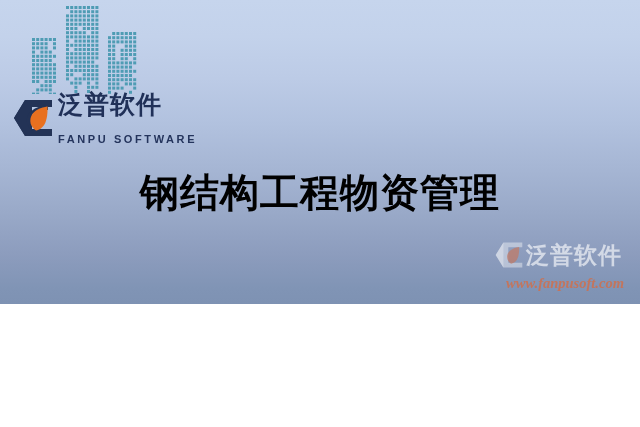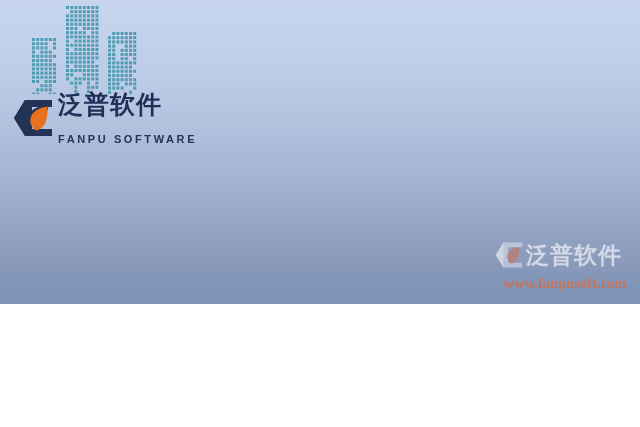--- a/index.html
+++ b/index.html
@@ -127,20 +127,21 @@
   #wm-url {
     margin-top: 1px;
     font-size: 14.5px;
     font-weight: bold;
     color: rgba(214,108,66,0.78);
     letter-spacing: 0px;
     font-family: "Liberation Serif", "DejaVu Serif", serif;
     white-space: nowrap;
     text-align: center;
     width: 142px;
+    font-style: italic;
   }
 </style>
 </head>
 <body>
 
 <div id="slide">
 
   <div id="city">
     <svg width="110" height="92" viewBox="0 0 110 92" xmlns="http://www.w3.org/2000/svg" aria-hidden="true">
       <g id="city-cells" fill="#4f9cb4">
@@ -501,20 +502,21 @@
       <path d="M35.5 8.5 C35.5 8.5 20.5 10 18.5 20.5 C17 28.5 24 32.5 24 32.5 C31 31 36 25 35.5 8.5 Z" fill="#e8701f"></path>
       <path d="M2 20 L13 2 L13 38 Z" fill="#233356"></path>
     </svg>
     <div id="brand-text">
       <div id="brand-cn">泛普软件</div>
       <div id="brand-en">FANPU SOFTWARE</div>
     </div>
   </div>
 
   <div id="headline">
+    <span class="hl">钢结构工程物资管理</span>
   </div>
 
   <div id="watermark">
     <div id="wm-row">
       <svg id="wm-mark" viewBox="0 0 42 40" xmlns="http://www.w3.org/2000/svg">
         <path d="M13 2 L40 2 L40 9 L20 9 L20 31 L40 31 L40 38 L13 38 L2 20 Z" fill="rgba(255,255,255,0.55)"></path>
         <path d="M35.5 8.5 C35.5 8.5 20.5 10 18.5 20.5 C17 28.5 24 32.5 24 32.5 C31 31 36 25 35.5 8.5 Z" fill="rgba(214,108,66,0.72)"></path>
         <path d="M2 20 L13 2 L13 38 Z" fill="rgba(255,255,255,0.55)"></path>
       </svg>
       <div id="wm-cn">泛普软件</div>

